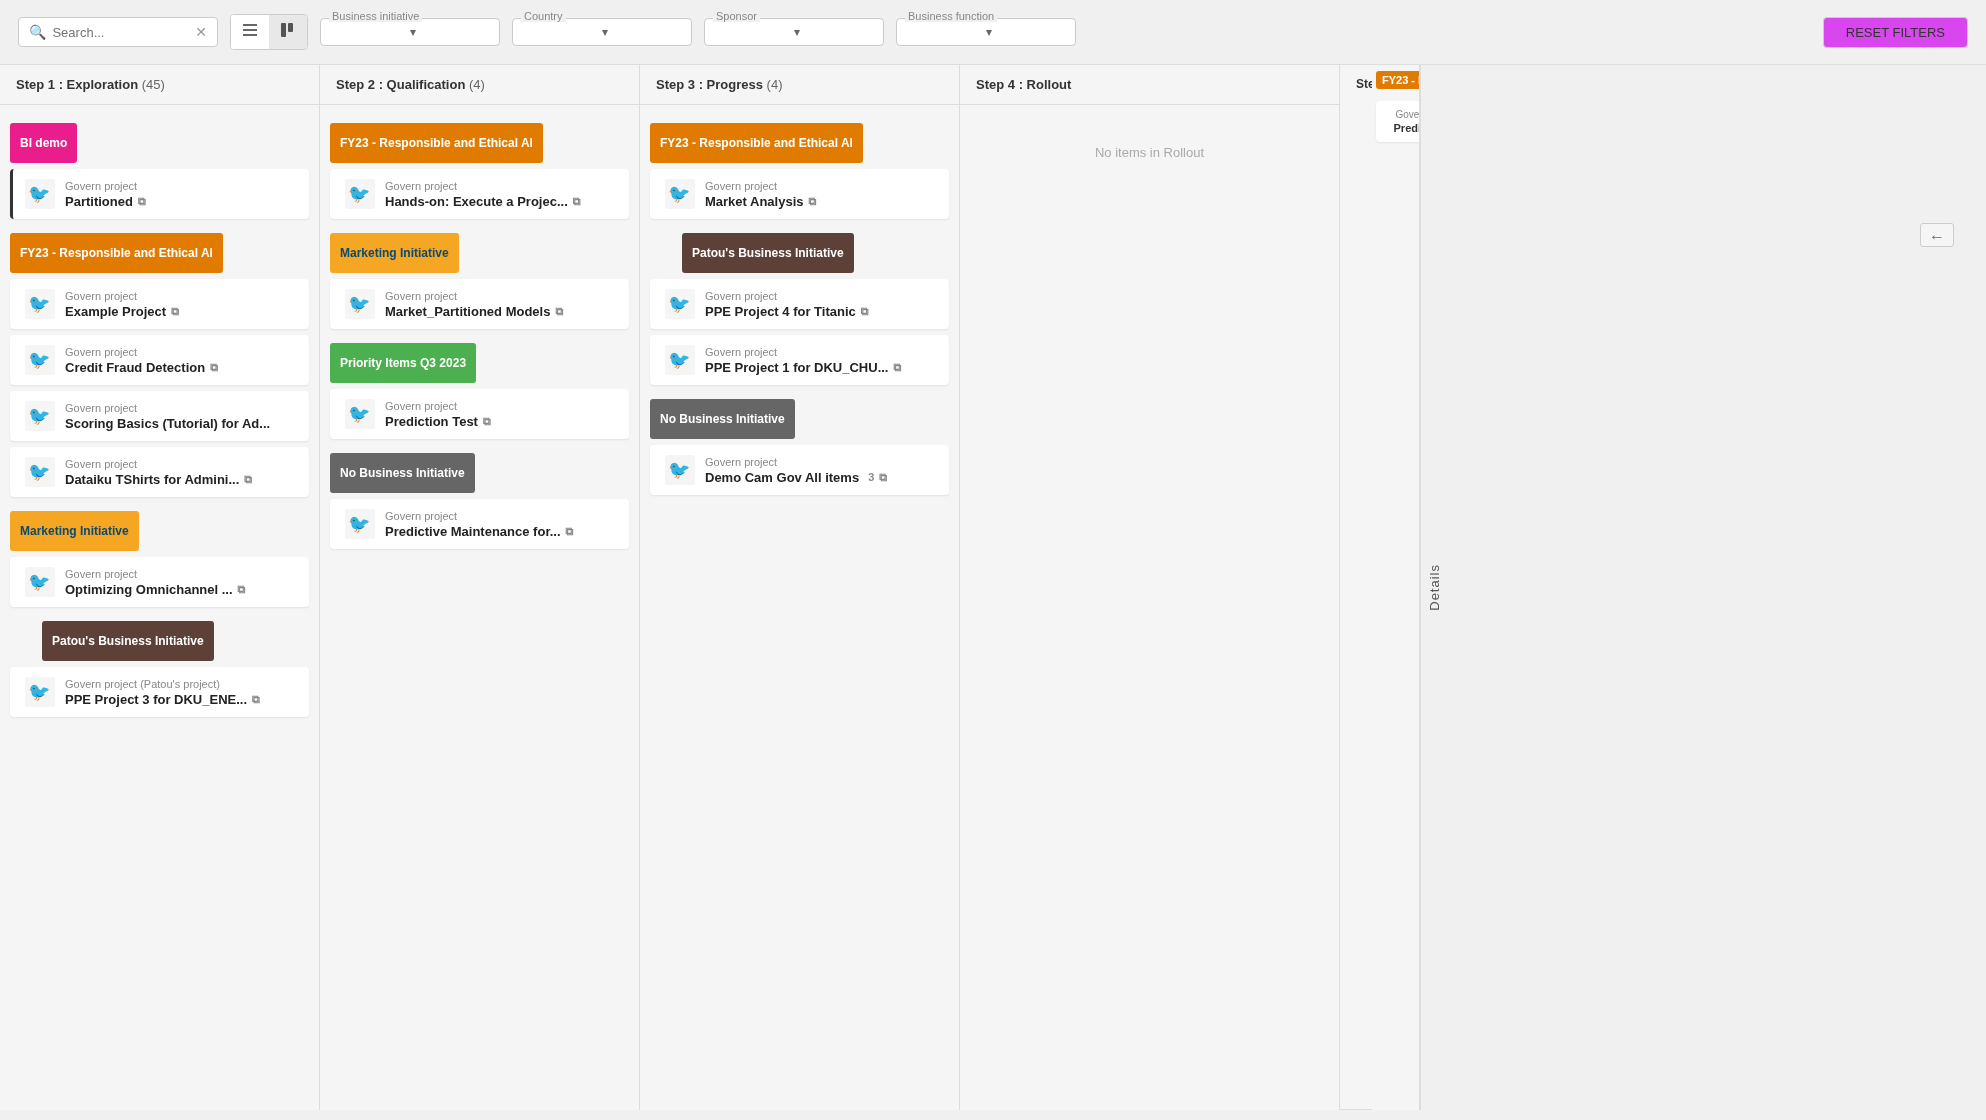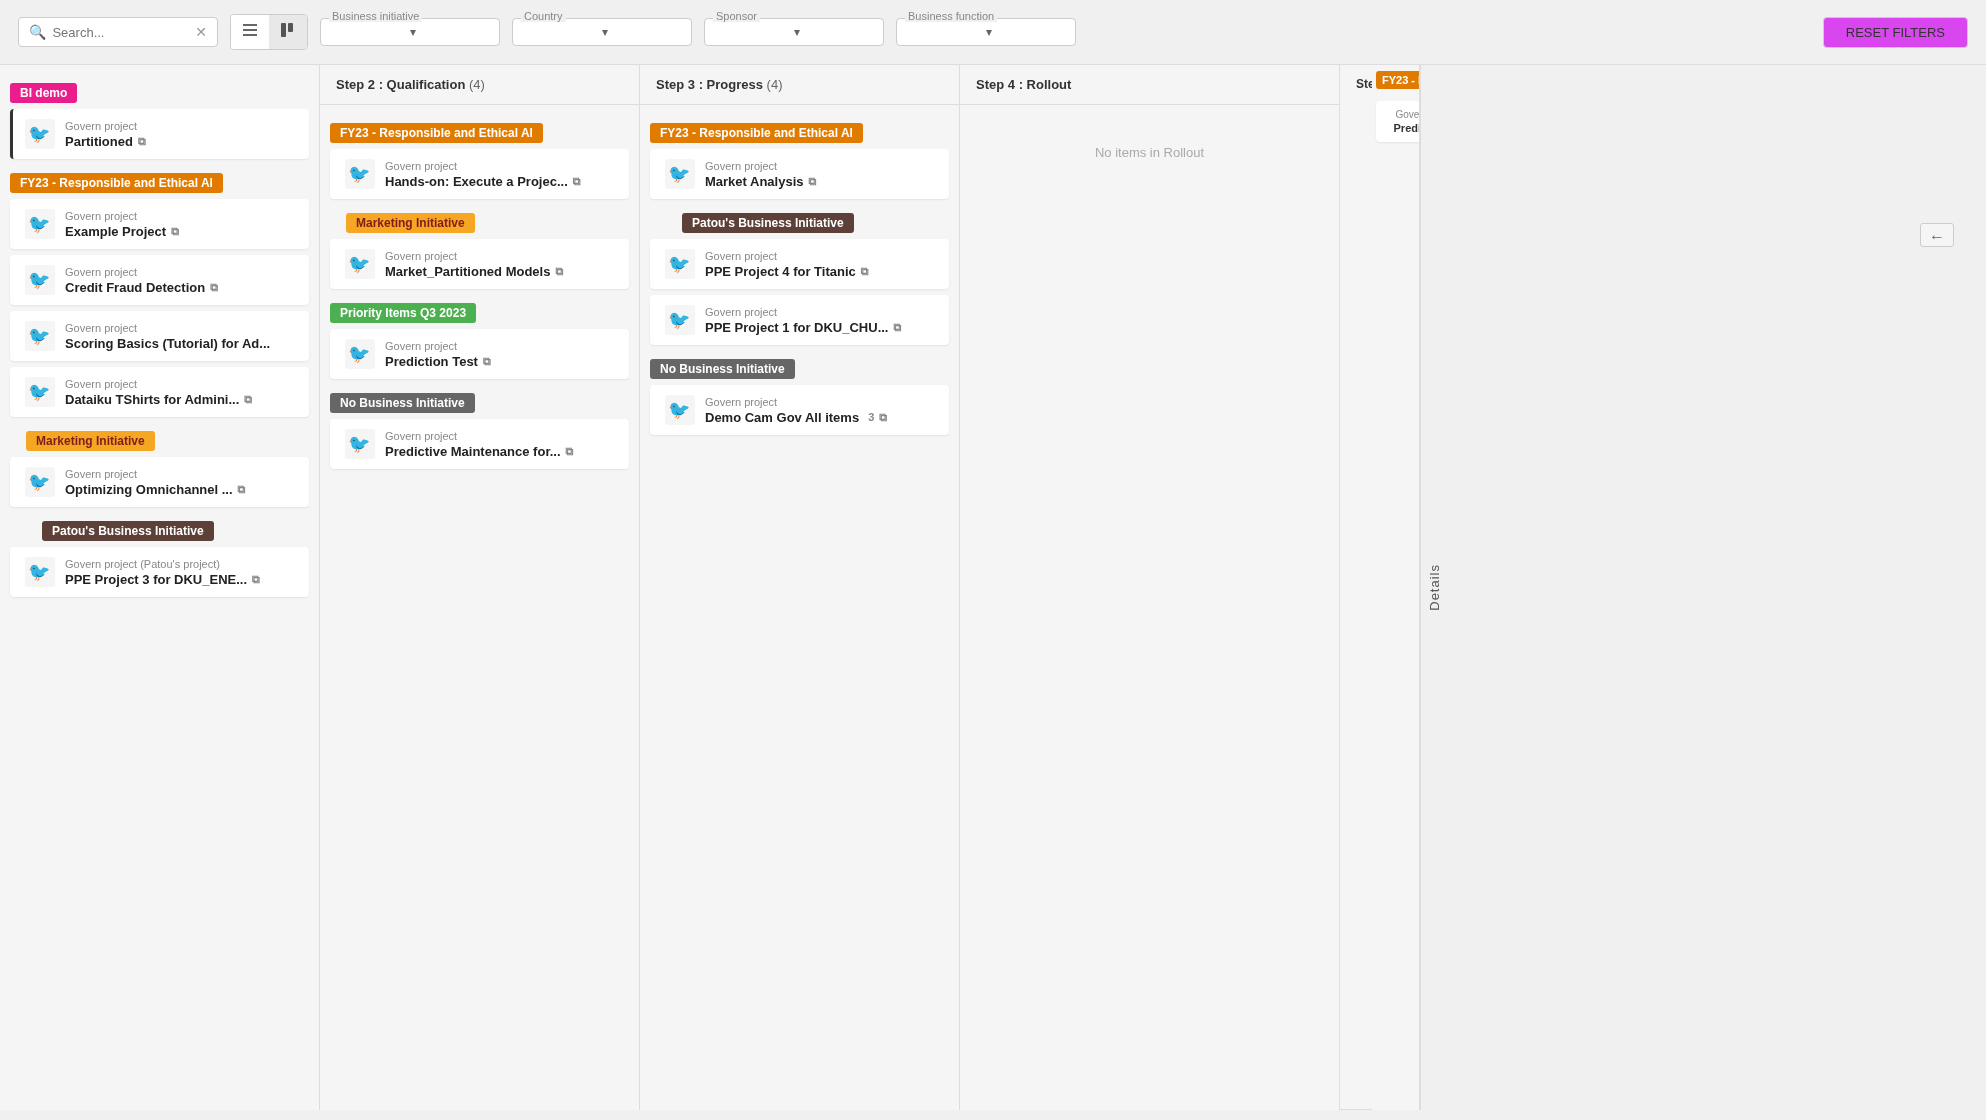--- a/index.html
+++ b/index.html
@@ -132,30 +132,30 @@
     .column-body {
       flex: 1;
       overflow-y: auto;
       padding: 10px 10px 10px 10px;
     }
 
     
     .initiative-label {
       display: inline-flex;
       align-items: center;
-      padding: 3px 10px;
+      padding: 13px 10px;
       border-radius: 3px;
       font-size: 12px;
       font-weight: 600;
       color: white;
       margin: 8px 0 6px 0;
     }
     .initiative-label.bi-demo { background: #e91e8c; }
     .initiative-label.fy23 { background: #e07b00; }
-    .initiative-label.marketing { background: #f5a623; color: #7f1d1d; margin-left: 16px; }
+    .initiative-label.marketing { background: #f5a623; color: #0c4a6e; }
     .initiative-label.priority { background: #4caf50; }
     .initiative-label.no-bi { background: #666; }
     .initiative-label.patou { background: #5d4037; margin-left: 32px; }
 
     
     .project-card {
       background: white;
       border-radius: 4px;
       padding: 10px 12px;
       margin-bottom: 6px;
@@ -324,20 +324,26 @@
     <span class="chevron">▾</span>
   </div>
 
   <button class="reset-btn">RESET FILTERS</button>
 </div>
 
 <div class="main-layout">
   <div class="kanban-board">
 
     <div class="kanban-column">
+      <div class="column-header">
+        <span class="step-num">Step 1</span>
+        <span> : </span>
+        <span>Exploration</span>
+        <span class="count"> (45)</span>
+      </div>
       <div class="column-body">
 
         <div class="initiative-label bi-demo">BI demo</div>
         <div class="project-card selected">
           <div class="bird-icon">🐦</div>
           <div class="card-info">
             <div class="card-type">Govern project</div>
             <div class="card-title">Partitioned <span class="external-link">⧉</span></div>
           </div>
         </div>

